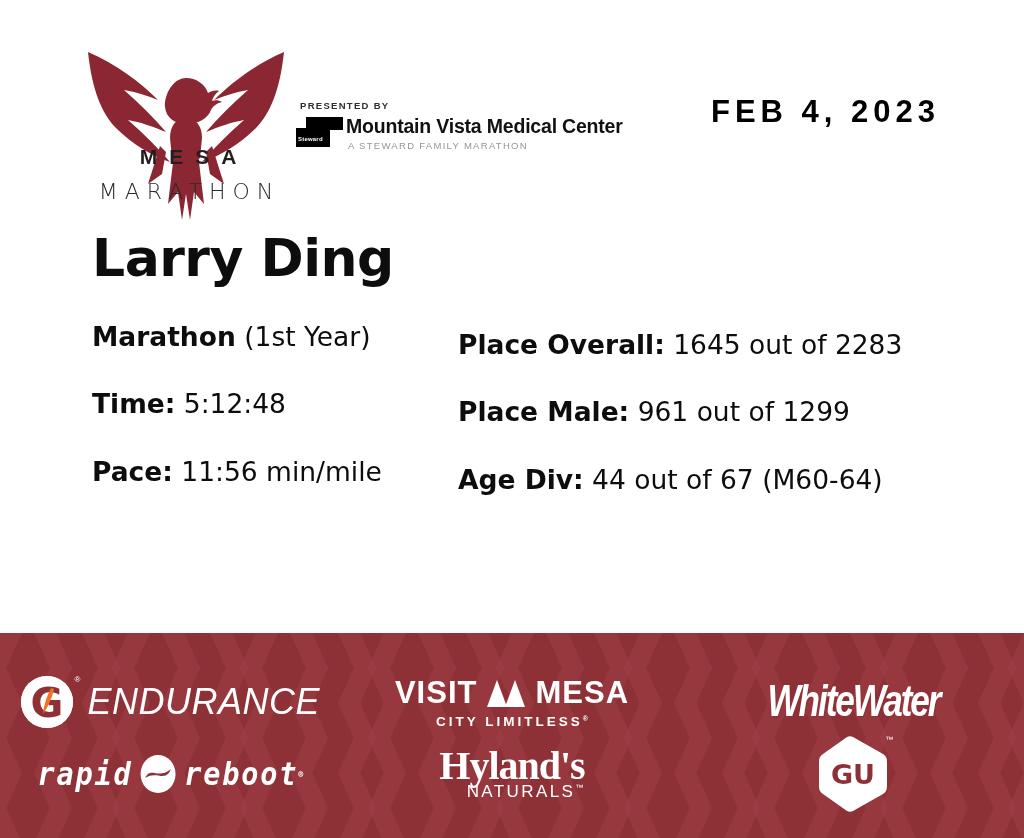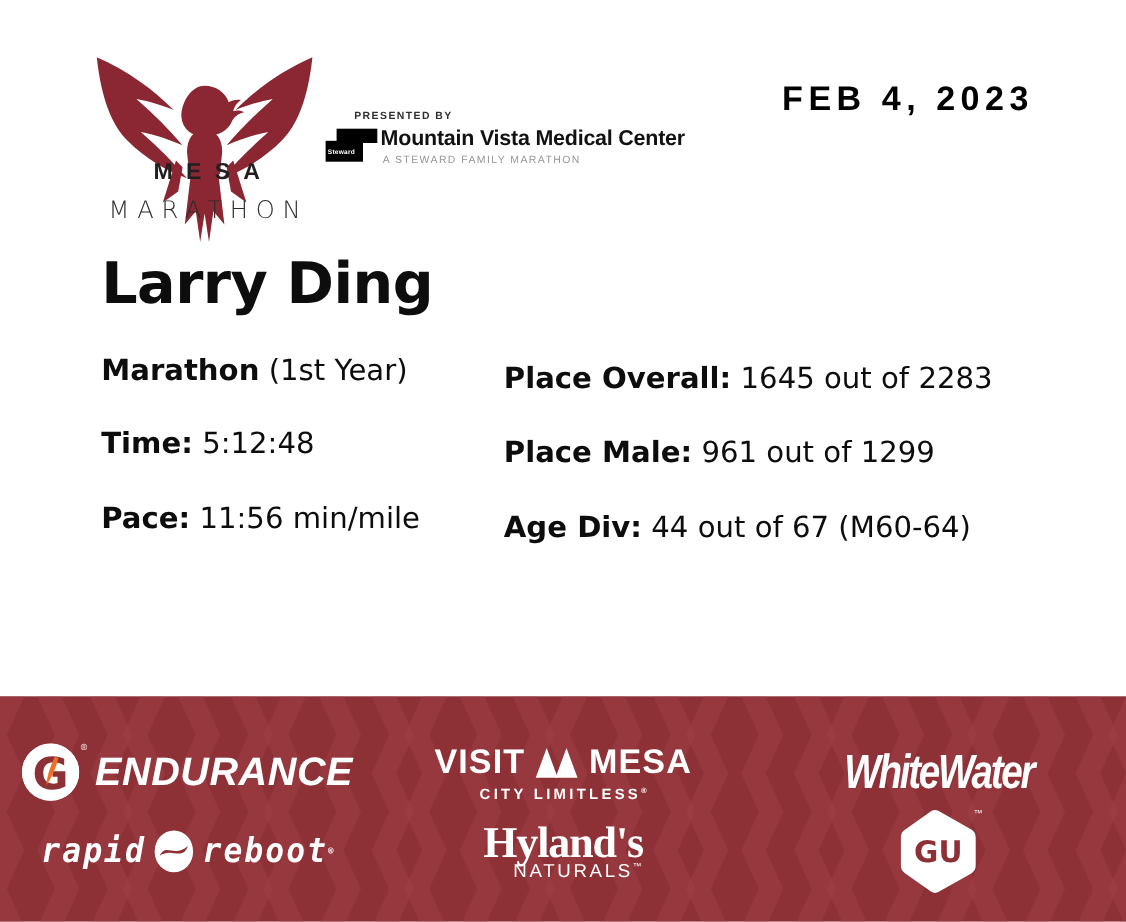--- a/index.html
+++ b/index.html
@@ -70,21 +70,21 @@
     position: absolute;
     left: 296px;
     top: 100px;
     width: 300px;
   }
   .presenter-kicker {
     font-size: 9.5px;
     font-weight: 700;
     letter-spacing: 1.3px;
     color: #2f2f2f;
-    margin-left: 26px;
+    margin-left: 4px;
     font-family: "Liberation Sans", sans-serif;
   }
   .presenter-main {
     display: flex;
     align-items: flex-start;
     margin-top: 4px;
   }
   .steward-mark {
     position: relative;
     width: 47px;
@@ -122,21 +122,21 @@
     margin-top: 2px;
     margin-left: 2px;
     font-family: "Liberation Sans", sans-serif;
     white-space: nowrap;
   }
 
   
   .datebox {
     position: absolute;
     right: 84px;
-    top: 72px;
+    top: 94px;
     text-align: left;
   }
   .date-main {
     font-size: 31px;
     font-weight: 700;
     letter-spacing: 5px;
     color: #000;
     text-indent: 5px;
     font-family: "Liberation Sans", sans-serif;
     white-space: nowrap;
@@ -238,21 +238,21 @@
     border-radius: 50%;
     display: flex; align-items: center; justify-content: center;
   }
   .g-reg {
     position: absolute; right: -7px; top: -1px;
     font-size: 8px; color: #fff;
   }
   .endurance-txt {
     margin-left: 14px;
     font-size: 36px;
-    font-weight: 700;
+    font-weight: 400;
     font-style: italic;
     color: #fff;
     letter-spacing: 0.5px;
     font-family: "Liberation Sans", sans-serif;
   }
 
   
   .visitmesa { text-align: center; }
   .vm-top {
     display: flex; align-items: center; justify-content: flex-start;

